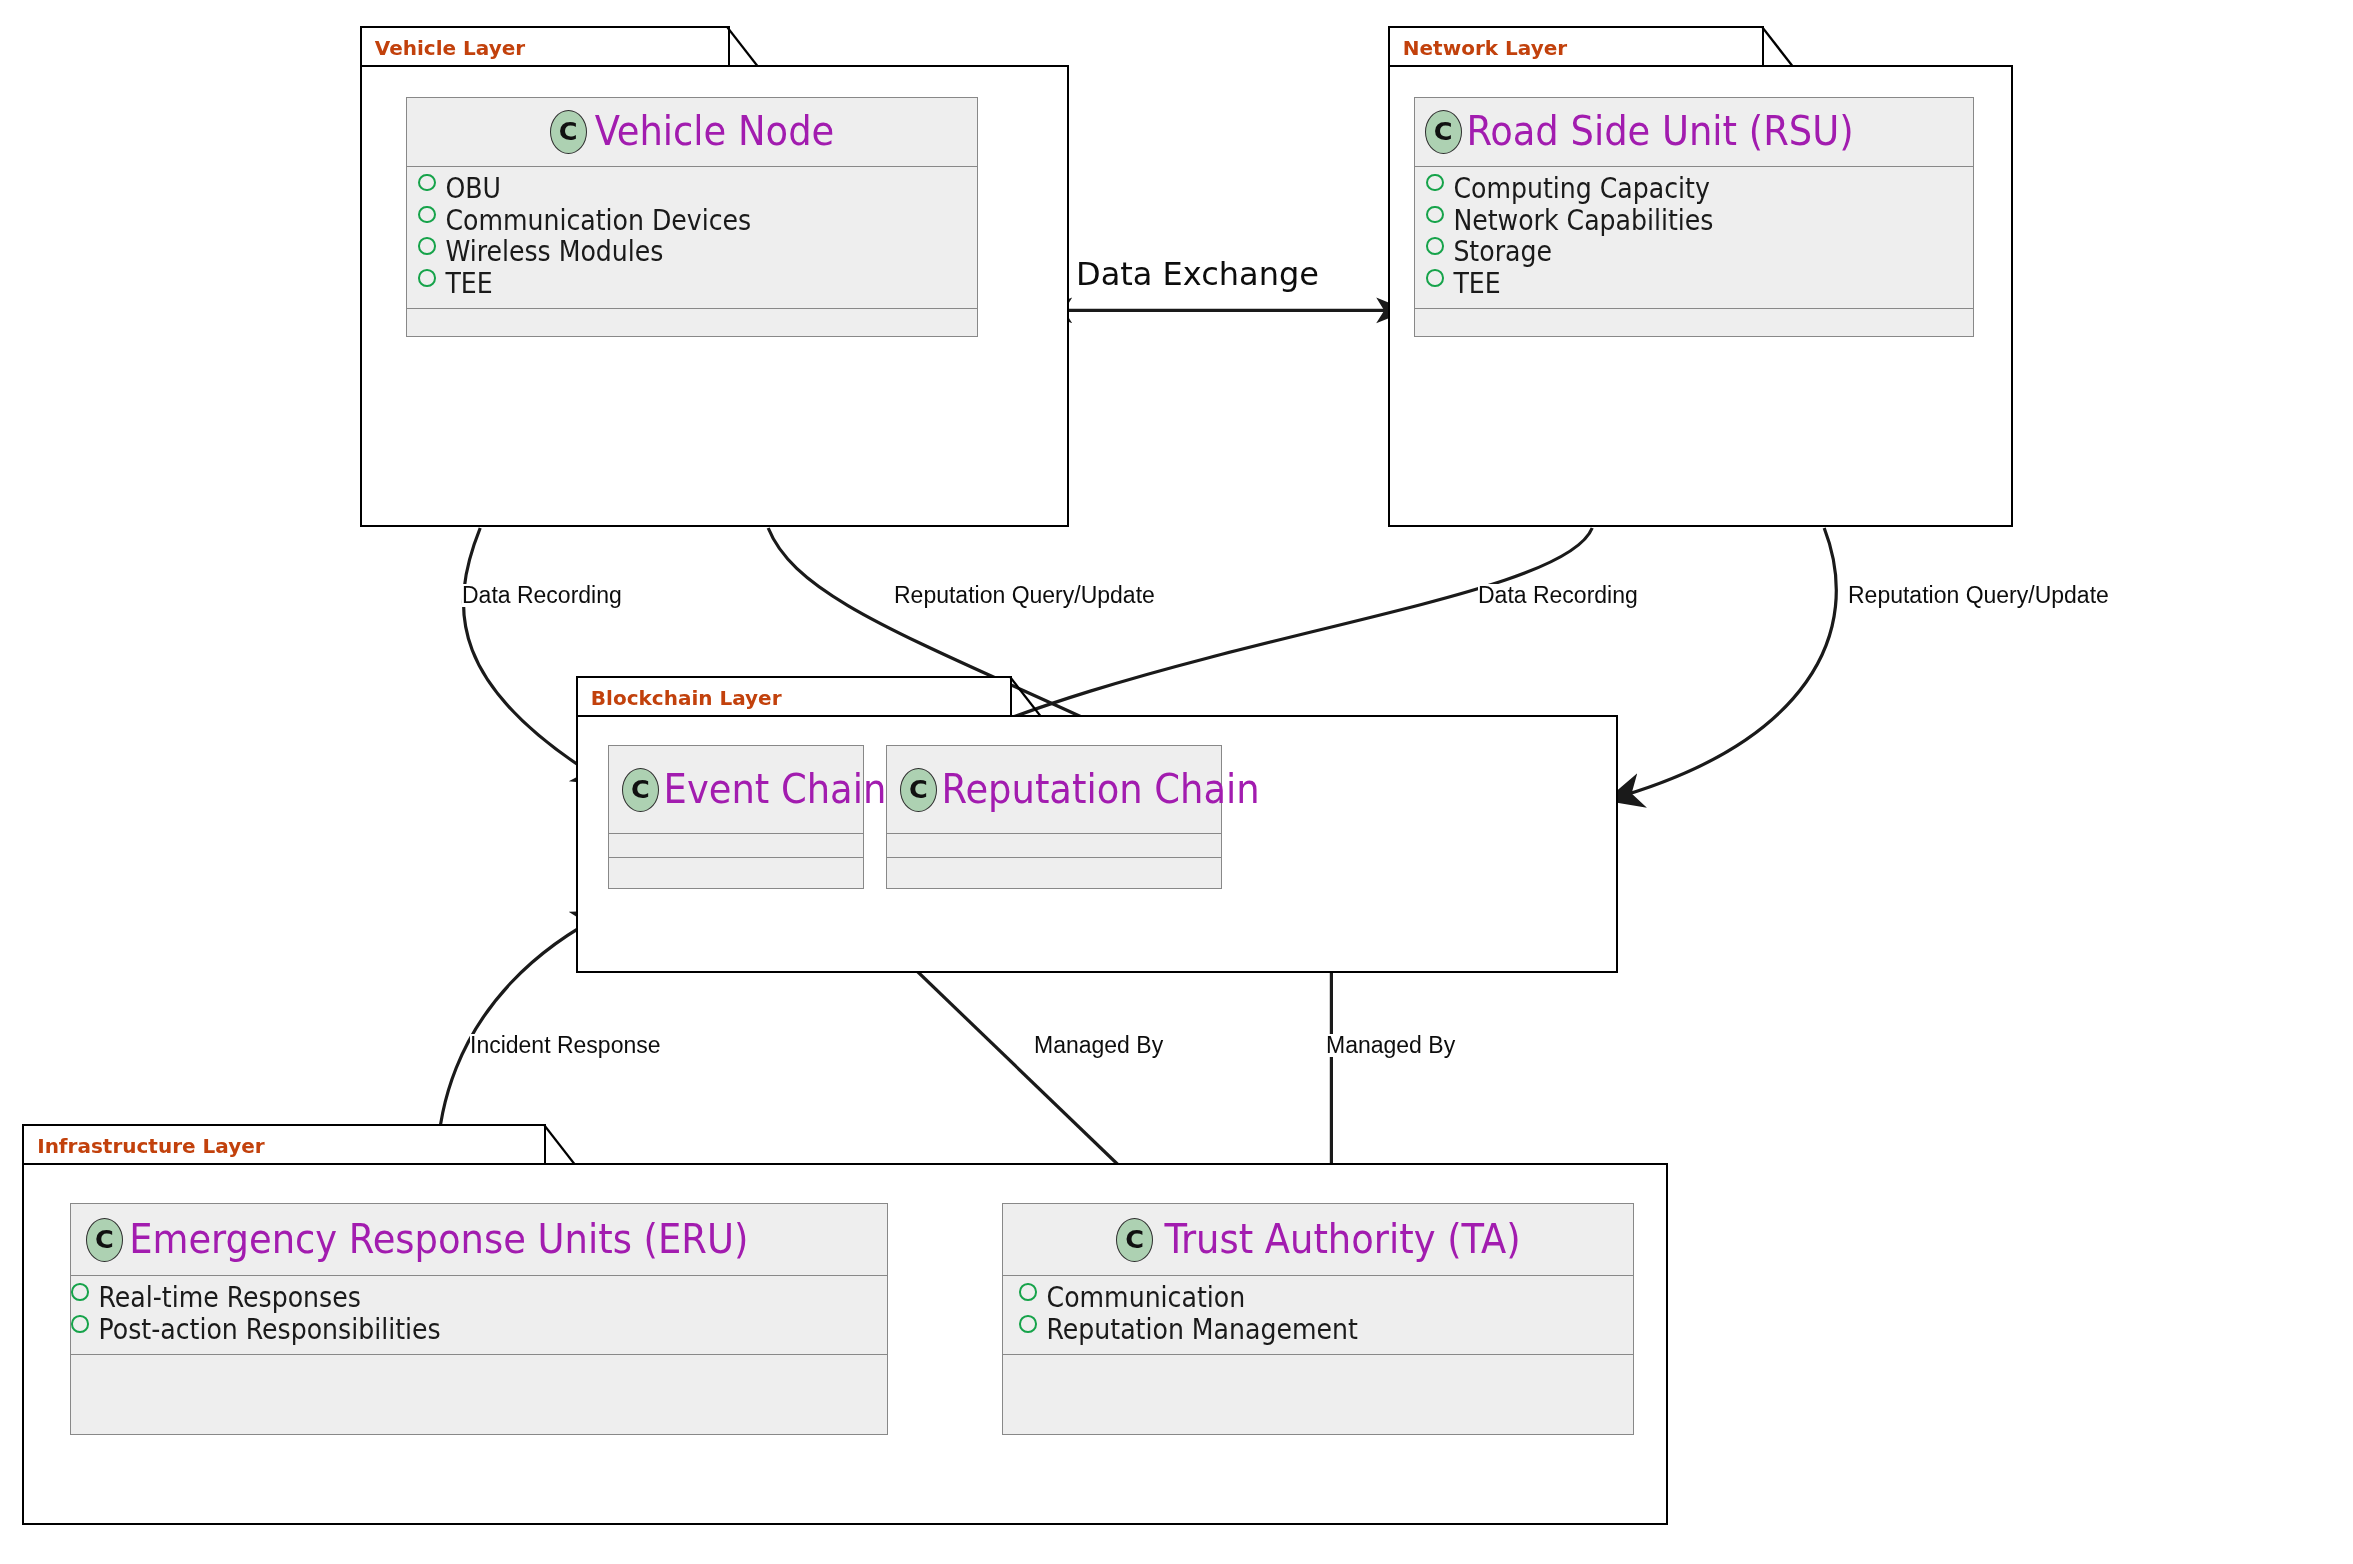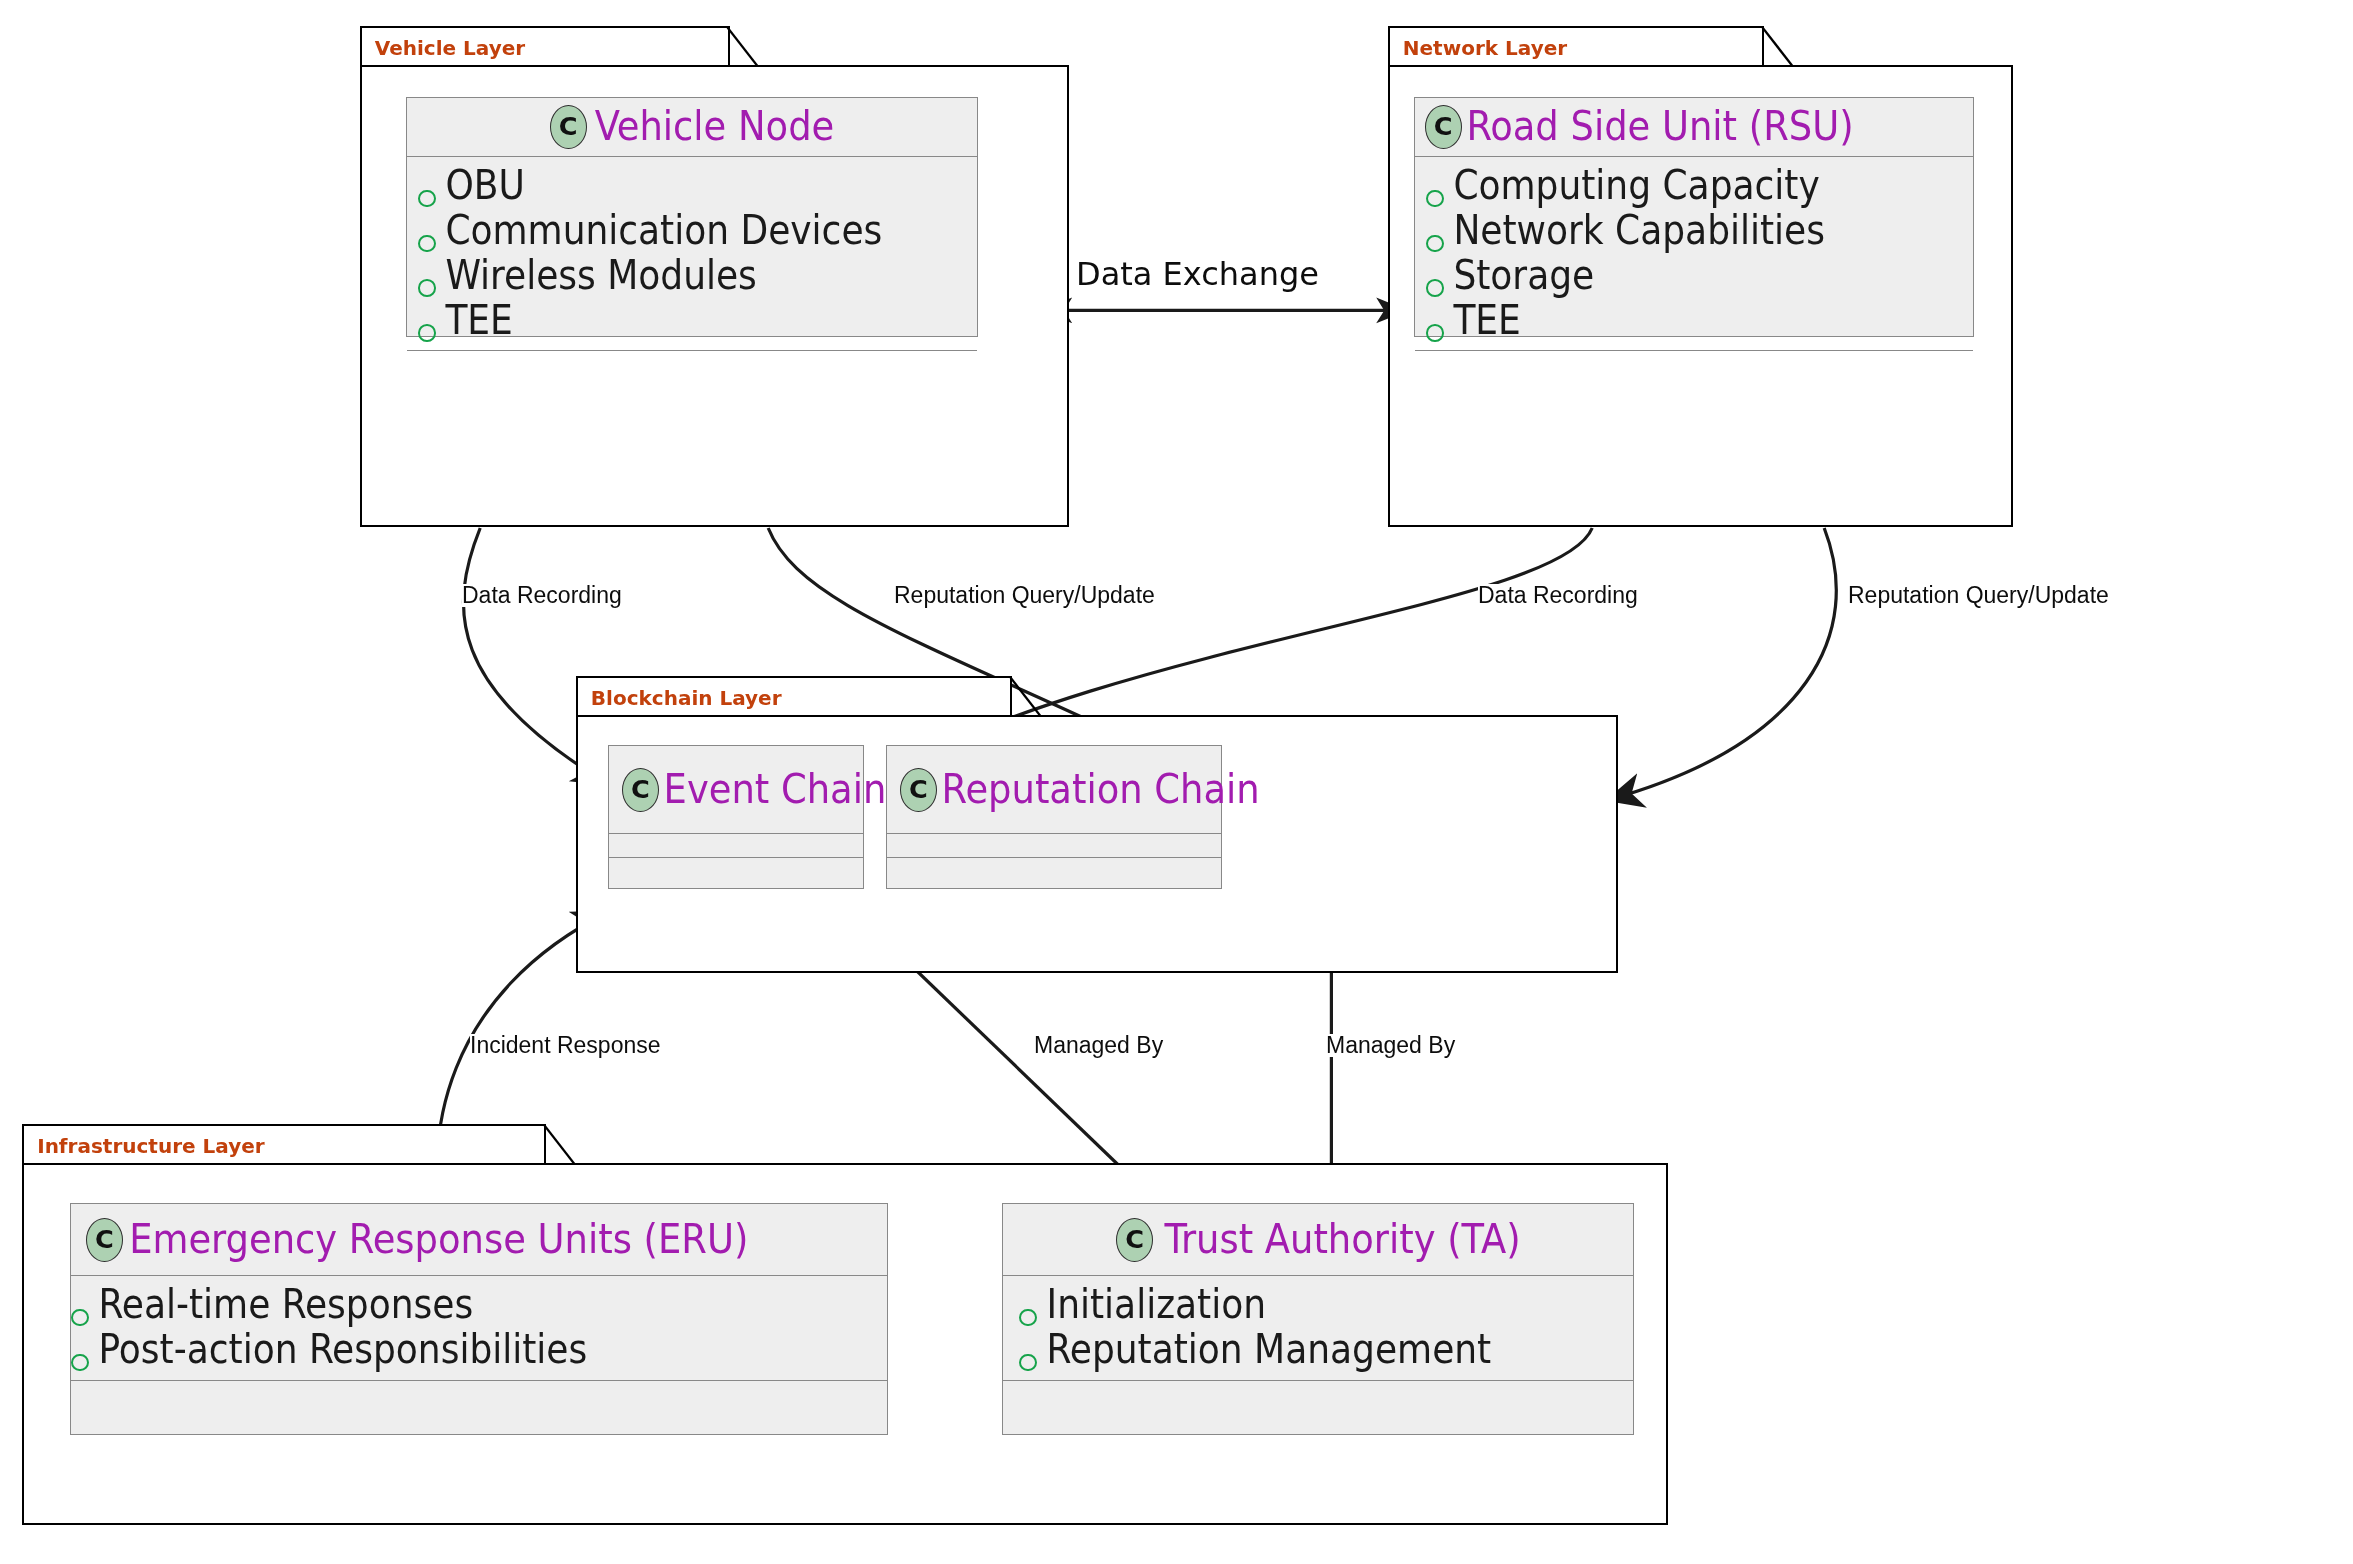--- a/index.html
+++ b/index.html
@@ -62,23 +62,23 @@
     font-family:"DejaVu Sans", sans-serif;
     font-weight:bold;font-size:25.6px;color:#111111;
     flex:0 0 auto;line-height:1;
   }
   .cls-attrs{
     padding:6.4px 9.6px 8px 11.2px;
     box-sizing:border-box;
     border-bottom:1.6px solid #888888;
   }
   .attr{
-    display:flex;align-items:flex-end;gap:9.6px;
+    display:flex;align-items:flex-start;gap:9.6px;
     font-family:"DejaVu Sans Condensed","Liberation Sans", sans-serif;
-    font-size:40px;color:#1a1a1a;white-space:nowrap;
+    font-size:28px;color:#1a1a1a;white-space:nowrap;
     line-height:1.08;
     padding:0.8px 0;
   }
   .attr-dot{
     width:13.6px;height:13.6px;border-radius:50%;
     border:2px solid #16a34a;background:transparent;
     flex:0 0 auto;
   }
   .cls-foot{flex:1 1 auto;min-height:17.6px;}
 
@@ -268,21 +268,21 @@
       </div>
 
       <div class="cls" style="left:978px;top:38px;width:632px;height:232px;">
         <div class="cls-head" style="height:72px;gap:11.2px;">
           <span class="c-badge">C</span>
           <span class="cls-title">Trust Authority (TA)</span>
         </div>
         <div class="cls-attrs" style="padding-left:16px;">
           <div class="attr">
             <span class="attr-dot"></span>
-            <span>Initialization</span>
+            <span>Communication</span>
           </div>
           <div class="attr">
             <span class="attr-dot"></span>
             <span>Reputation Management</span>
           </div>
         </div>
         <div class="cls-foot"></div>
       </div>
 
     </div>

